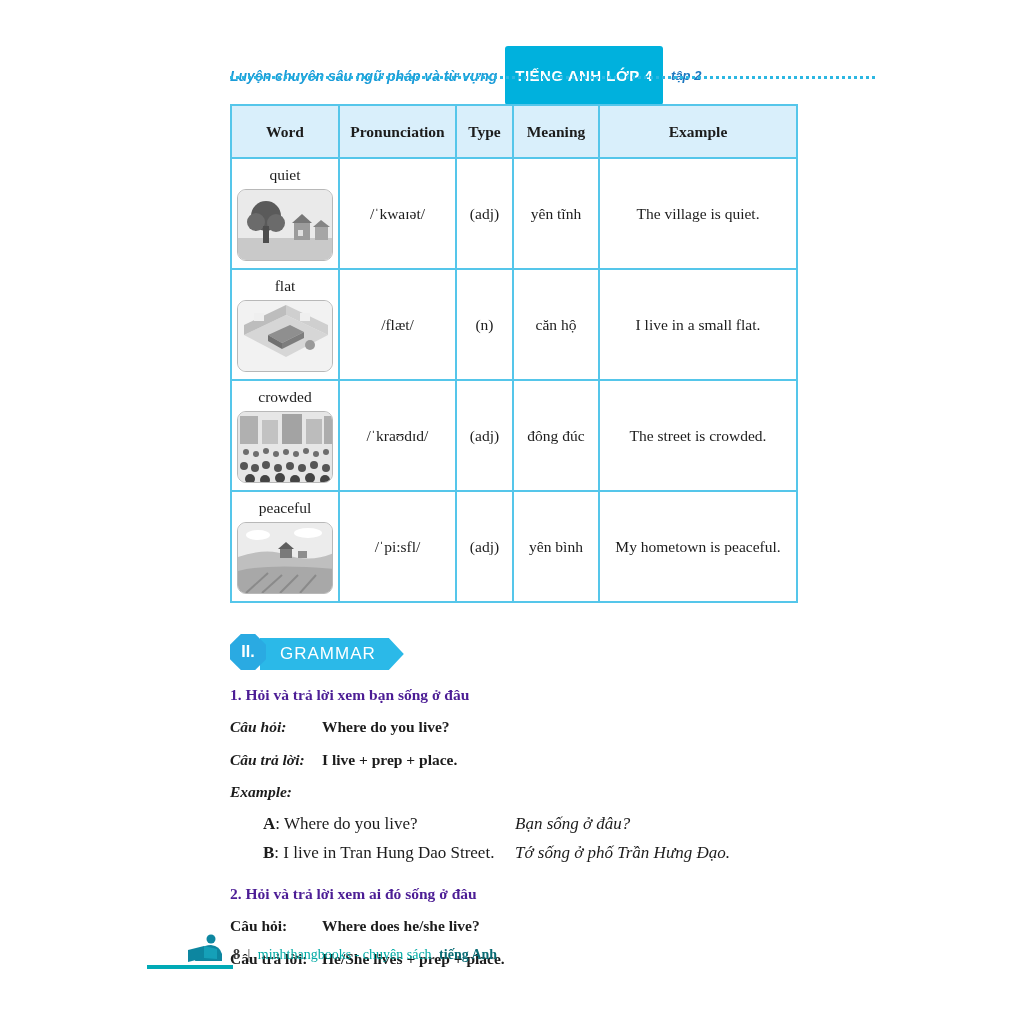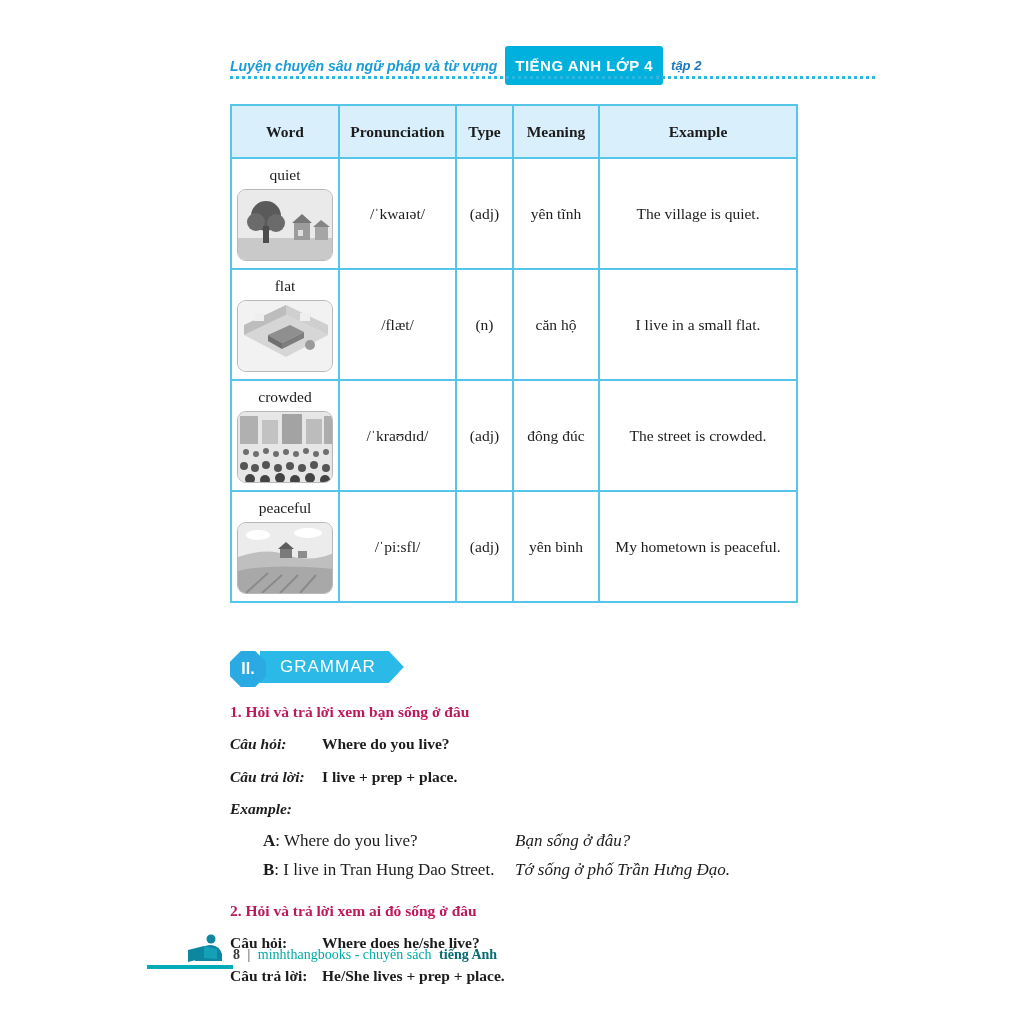--- a/index.html
+++ b/index.html
@@ -10,50 +10,50 @@
     color:#1c1c1c;
     position:relative;
     overflow:hidden;
   }
 
   
   .header { position:absolute; left:230px; top:46px; display:flex; align-items:center; gap:8px;
             font-family:"Liberation Sans", sans-serif; white-space:nowrap; }
   .header-subtitle { color:#1b9cd8; font-size:14px; font-weight:bold; font-style:italic; }
   .header-badge { background:#00b1dd; color:#fff; font-size:15px; font-weight:bold;
-                  padding:11px 10px; border-radius:3px; letter-spacing:.5px; }
+                  padding:21px 10px; border-radius:3px; letter-spacing:.5px; }
   .header-volume { color:#1b77c0; font-size:13px; font-weight:bold; font-style:italic; }
   .dotted-separator { position:absolute; left:230px; top:76px; width:645px; height:0;
                       border-bottom:3px dotted #2cb7e2; }
 
   
   table.vocab { position:absolute; left:230px; top:104px; width:566px; border-collapse:collapse;
                 table-layout:fixed; }
   .vocab th, .vocab td { border:2px solid #55c6ea; }
   .vocab th { background:#d9effb; font-size:15.5px; font-weight:bold; height:53px; text-align:center; }
   .vocab td { font-size:15.5px; text-align:center; vertical-align:middle; height:111px; padding:4px; }
   .word-cell { padding:6px 4px; }
   .word-label { display:block; margin-bottom:5px; }
   .word-img { display:block; width:96px; height:72px; border:1px solid #b8b8b8; border-radius:9px;
               overflow:hidden; margin:0 auto; background:#ededed; }
   .word-img svg { display:block; }
   .example-cell { text-align:left; padding-left:9px; padding-right:6px; }
 
   
   .grammar-section { position:absolute; left:230px; top:634px; width:640px; }
-  .section-head { display:flex; align-items:flex-start; height:36px; margin-bottom:16px;margin-top:17px; }
+  .section-head { display:flex; align-items:flex-end; height:36px; margin-bottom:16px; }
   .section-num { width:36px; height:36px; background:#2aaae2; color:#fff;
                  font-family:"Liberation Sans", sans-serif; font-weight:bold; font-size:16px;
                  display:flex; align-items:center; justify-content:center; position:relative; z-index:2;
                  clip-path:polygon(30% 0,70% 0,100% 30%,100% 70%,70% 100%,30% 100%,0 70%,0 30%); }
   .section-banner { margin-left:-6px; background:#2bb9e8; color:#fff;
                     font-family:"Liberation Sans", sans-serif; font-weight:normal; font-size:17px;
                     letter-spacing:1px; padding:6px 28px 6px 20px;
                     clip-path:polygon(0 0, calc(100% - 15px) 0, 100% 50%, calc(100% - 15px) 100%, 0 100%); }
-  .g-heading { color:#be185d; font-weight:bold; font-size:15.5px; margin:0 0 12px 0; }
+  .g-heading { color:#4c1d95; font-weight:bold; font-size:15.5px; margin:0 0 12px 0; }
   .g-heading.second { margin-top:22px; }
   .qa-row { display:flex; margin:13px 0; font-size:15.5px; line-height:20px; }
   .qa-label { width:92px; font-weight:bold; font-style:italic; flex:0 0 92px; white-space:nowrap; }
   .qa-label.upright { font-style:normal; }
   .qa-text { font-weight:bold; }
   .example-label { font-weight:bold; font-style:italic; font-size:15.5px; margin:13px 0; }
   .dialog-row { display:flex; margin:9px 0 9px 33px; font-size:17px; line-height:20px; }
   .dialog-en { width:252px; flex:0 0 252px; }
   .dialog-speaker { font-weight:bold; }
   .dialog-vi { font-style:italic; }

